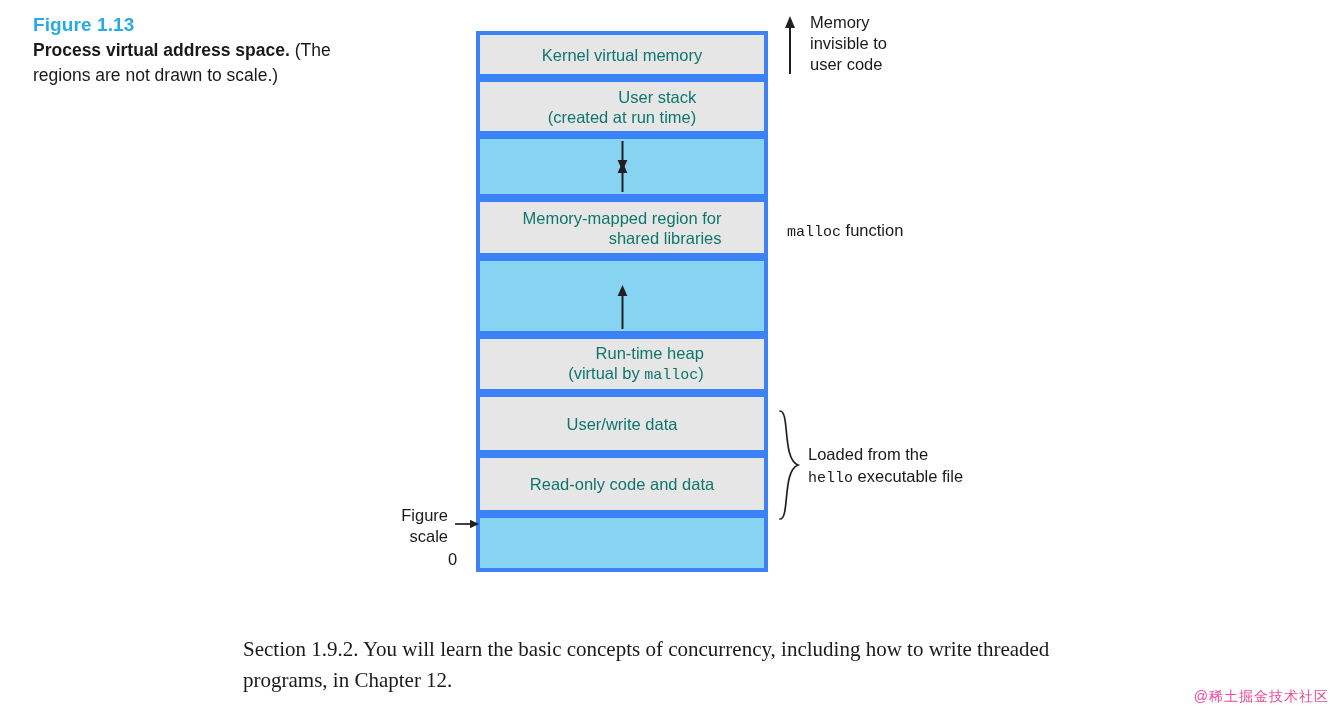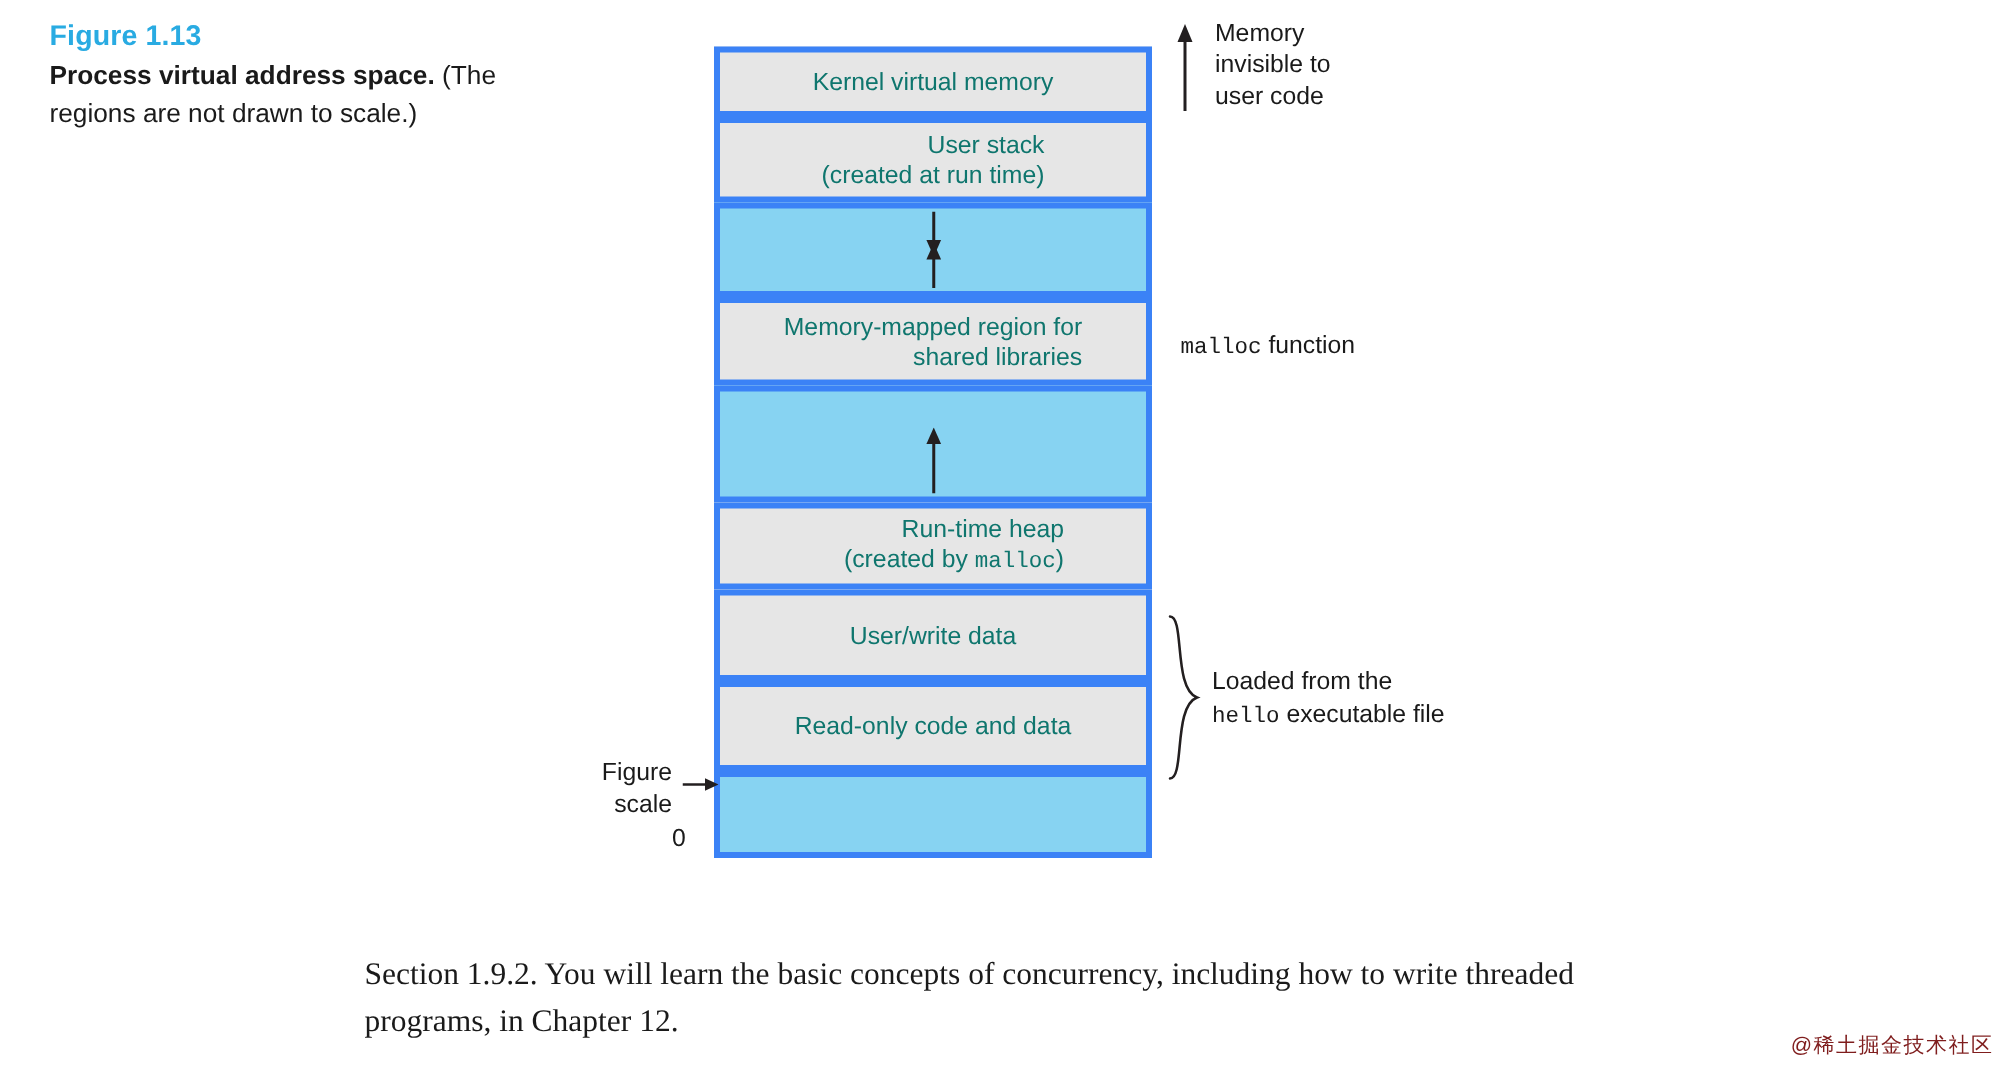--- a/index.html
+++ b/index.html
@@ -150,21 +150,21 @@
     line-height: 31px;
     color: #1a1a1a;
   }
 
   
   #watermark {
     position: absolute;
     right: 14px;
     bottom: 12px;
     font-size: 14px;
-    color: #7f1d1d;
+    color: #ec4899;
     letter-spacing: 1px;
     text-align: right;
   }
 </style>
 </head>
 <body>
 
 <div id="caption-block">
   <div id="figure-number">Figure 1.13</div>
   <div id="caption-text">
@@ -212,21 +212,21 @@
       <svg width="13" height="44" viewBox="0 0 13 44">
         <line x1="6.5" y1="44" x2="6.5" y2="8" stroke="#231f20" stroke-width="2"></line>
         <polygon points="6.5,0 1.6,11 11.4,11" fill="#231f20"></polygon>
       </svg>
     </span>
   </div>
 
   <div class="band gray" style="top:304px; height:58px;padding-left:28px;">
     <span class="band-label">
       <span>Run-time heap</span><br>
-      <span>(created by </span><span class="mono">malloc</span><span>)</span>
+      <span>(virtual by </span><span class="mono">malloc</span><span>)</span>
     </span>
   </div>
 
   <div class="band gray" style="top:362px; height:61px;">
     <span class="band-label">User/write data</span>
   </div>
 
   <div class="band gray" style="top:423px; height:60px;">
     <span class="band-label">Read-only code and data</span>
   </div>

